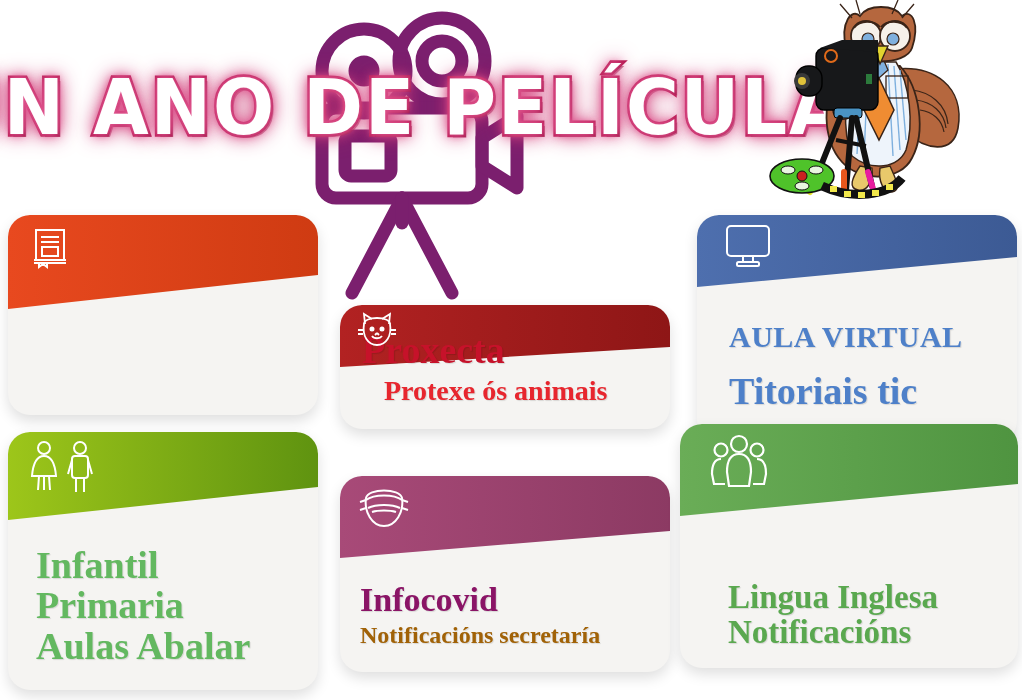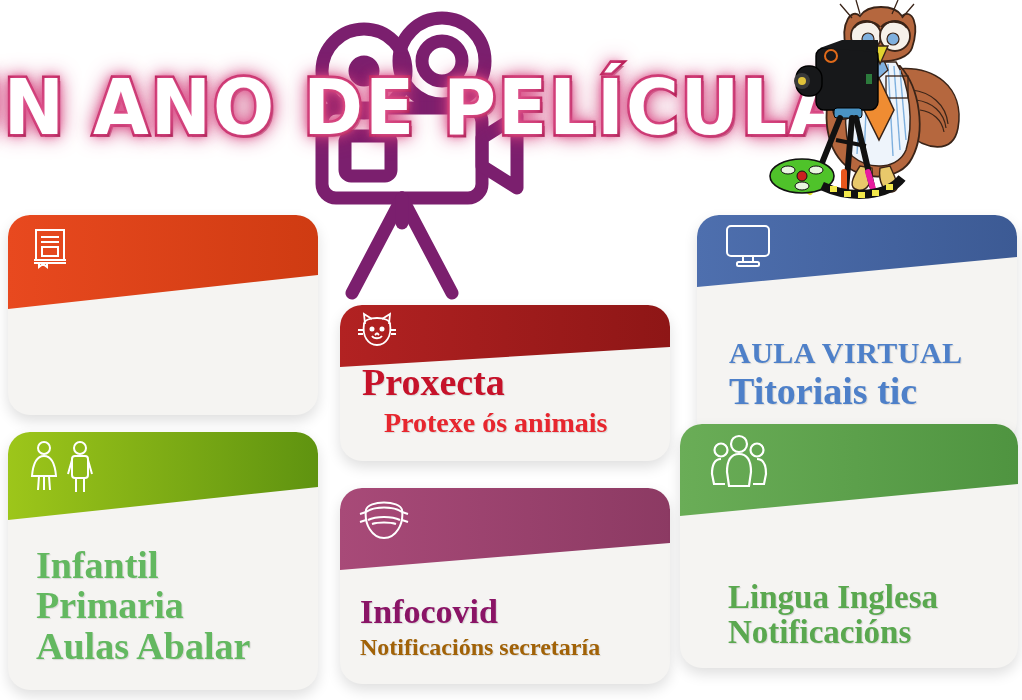--- a/index.html
+++ b/index.html
@@ -85,34 +85,34 @@
   
   #card-biblioteca{ left:8px;  top:215px; width:310px; height:200px; }
   #card-biblioteca .card-body{ bottom:36px; }
   #card-biblioteca .card-title{ font-size:40px; color:#e8491f; }
   #card-biblioteca .card-sub{ font-size:19px; color:#e8491f; margin-top:4px; }
 
   #card-infantil{ left:8px;  top:432px; width:310px; height:258px; }
   #card-infantil .card-body{ bottom:16px; }
   #card-infantil .card-title{ font-size:38px; color:#63b860; }
 
-  #card-proxecta{ left:340px; top:305px; width:330px; height:156px; }
+  #card-proxecta{ left:340px; top:305px; width:330px; height:124px; }
   #card-proxecta .card-body{ bottom:14px; padding-left:22px;}
   #card-proxecta .card-title{ font-size:38px; color:#c6122a; }
   #card-proxecta .card-sub{ font-size:28px; color:#e7262e; margin-top:6px; padding-left:22px;}
 
-  #card-infocovid{ left:340px; top:488px; width:330px; height:196px; }
+  #card-infocovid{ left:340px; top:476px; width:330px; height:196px; }
   #card-infocovid .card-body{ bottom:16px; padding-left:20px;}
   #card-infocovid .card-title{ font-size:34px; color:#8a1466; }
   #card-infocovid .card-sub{ font-size:24px; color:#a16207; margin-top:4px; }
 
   #card-aula{ left:697px; top:215px; width:320px; height:228px; }
   #card-aula .card-body{ bottom:22px; padding-left:32px;}
   #card-aula .card-title{ font-size:30px; color:#4e80c9; letter-spacing:.5px;}
-  #card-aula .card-sub{ font-size:38px; color:#4e80c9; margin-top:2px;}
+  #card-aula .card-sub{ font-size:38px; color:#4e80c9; margin-top:18px;}
 
   #card-lingua{ left:680px; top:424px; width:338px; height:244px; }
   #card-lingua .card-body{ bottom:10px; padding-left:48px;}
   #card-lingua .card-title{ font-size:33px; color:#5aa84f; }
 </style>
 </head>
 <body>
 
 <div id="title-wrap">
   <div id="main-title">UN ANO DE PELÍCULA</div>

